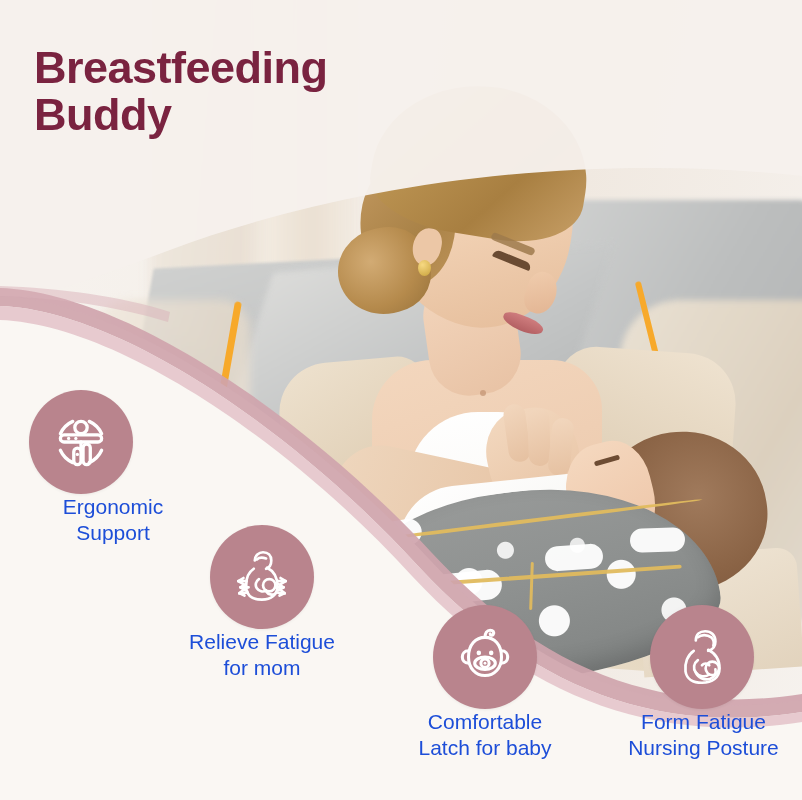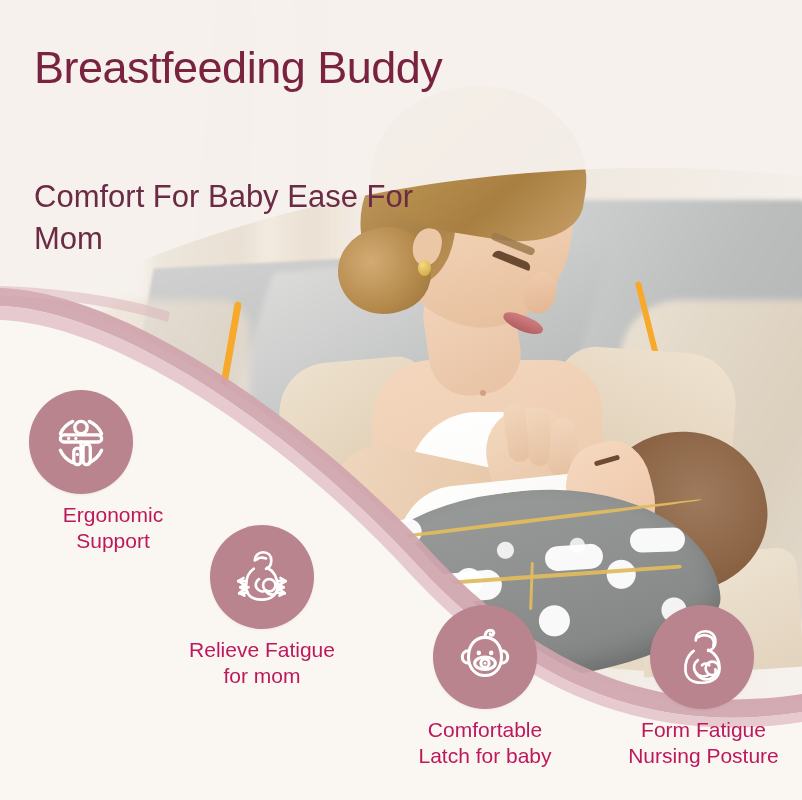--- a/index.html
+++ b/index.html
@@ -362,21 +362,21 @@
   }
   .swoosh-layer svg { display: block; width: 802px; height: 800px; }
 
   
   .headline {
     position: absolute;
     left: 34px; top: 44px;
     width: 430px;
     font-size: 45px;
     line-height: 1.05;
-    font-weight: 400;
+    font-weight: 700;
     letter-spacing: -.5px;
     color: #7a2340;
   }
   .subhead {
     position: absolute;
     left: 34px; top: 176px;
     width: 400px;
     font-size: 31px;
     line-height: 1.35;
     font-weight: 400;
@@ -389,25 +389,25 @@
     width: 104px; height: 104px;
     border-radius: 50%;
     background: #b9848d;
     display: flex;
     align-items: center;
     justify-content: center;
     box-shadow: 0 1px 3px rgba(0,0,0,.06);
   }
   .badge svg { width: 66px; height: 66px; display: block; }
   .feature-label {
-    margin-top: 8px;
+    margin-top: 0;
     text-align: center;
     font-size: 21px;
     line-height: 1.25;
-    color: #be185d;
+    color: #1d4ed8;
     white-space: pre-line;
   }
 
   .feature.f-ergonomic { left: 20px;  top: 390px; width: 186px; }
   .feature.f-ergonomic .badge { margin-left: 9px; }
   .feature.f-fatigue   { left: 160px; top: 525px; width: 204px; }
   .feature.f-fatigue .badge { margin-left: 50px; }
   .feature.f-latch     { left: 390px; top: 605px; width: 190px; }
   .feature.f-latch .badge { margin-left: 43px; }
   .feature.f-posture   { left: 605px; top: 605px; width: 197px; }
@@ -494,22 +494,20 @@
 
       <path d="M0,306 C118,310 292,428 420,568 C532,688 656,735 802,712
                L802,722 C652,745 524,696 412,576 C286,438 114,324 0,320 Z" fill="#e3c2c8" opacity="0.85"></path>
 
       <path d="M0,286 C60,288 120,296 170,312 L168,322 C116,306 58,298 0,296 Z" fill="#d9b2b9" opacity="0.5"></path>
     </svg>
   </div>
 
   <div class="headline">Breastfeeding Buddy</div>
 
-  <div class="subhead">Comfort For Baby
-Ease For Mom</div>
 
   <div class="feature f-ergonomic">
     <div class="badge">
       <svg viewBox="0 0 64 64" fill="none" stroke="#ffffff" stroke-width="3.2" stroke-linecap="round" stroke-linejoin="round">
         <path d="M12 24 A24 24 0 0 1 24 12"></path>
         <path d="M40 12 A24 24 0 0 1 52 24"></path>
         <path d="M52 40 A24 24 0 0 1 40 52"></path>
         <path d="M24 52 A24 24 0 0 1 12 40"></path>
         <circle cx="32" cy="18" r="6"></circle>
         <rect x="12" y="25" width="40" height="7" rx="3.5"></rect>

